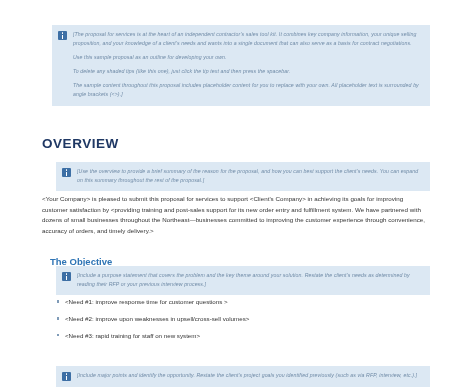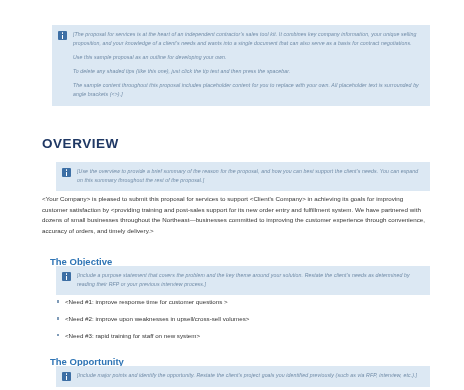--- a/index.html
+++ b/index.html
@@ -168,21 +168,20 @@
       <p>[Include a purpose statement that covers the problem and the key theme around your solution. Restate the client's needs as determined by reading their RFP or your previous interview process.]</p>
     </div>
   </div>
 
   <ul class="bullets" id="list-objective">
     <li>&lt;Need #1: improve response time for customer questions &gt;</li>
     <li>&lt;Need #2: improve upon weaknesses in upsell/cross-sell volumes&gt;</li>
     <li>&lt;Need #3: rapid training for staff on new system&gt;</li>
   </ul>
 
-  <h2 class="h2" id="heading-opportunity">The Opportunity</h2>
 
   <div class="tipbox plain" id="tipbox-opportunity">
     <span class="info-icon"></span>
     <div class="tip-text">
       <p>[Include major points and identify the opportunity. Restate the client's project goals you identified previously (such as via RFP, interview, etc.).]</p>
     </div>
   </div>
 
 </div>
 

